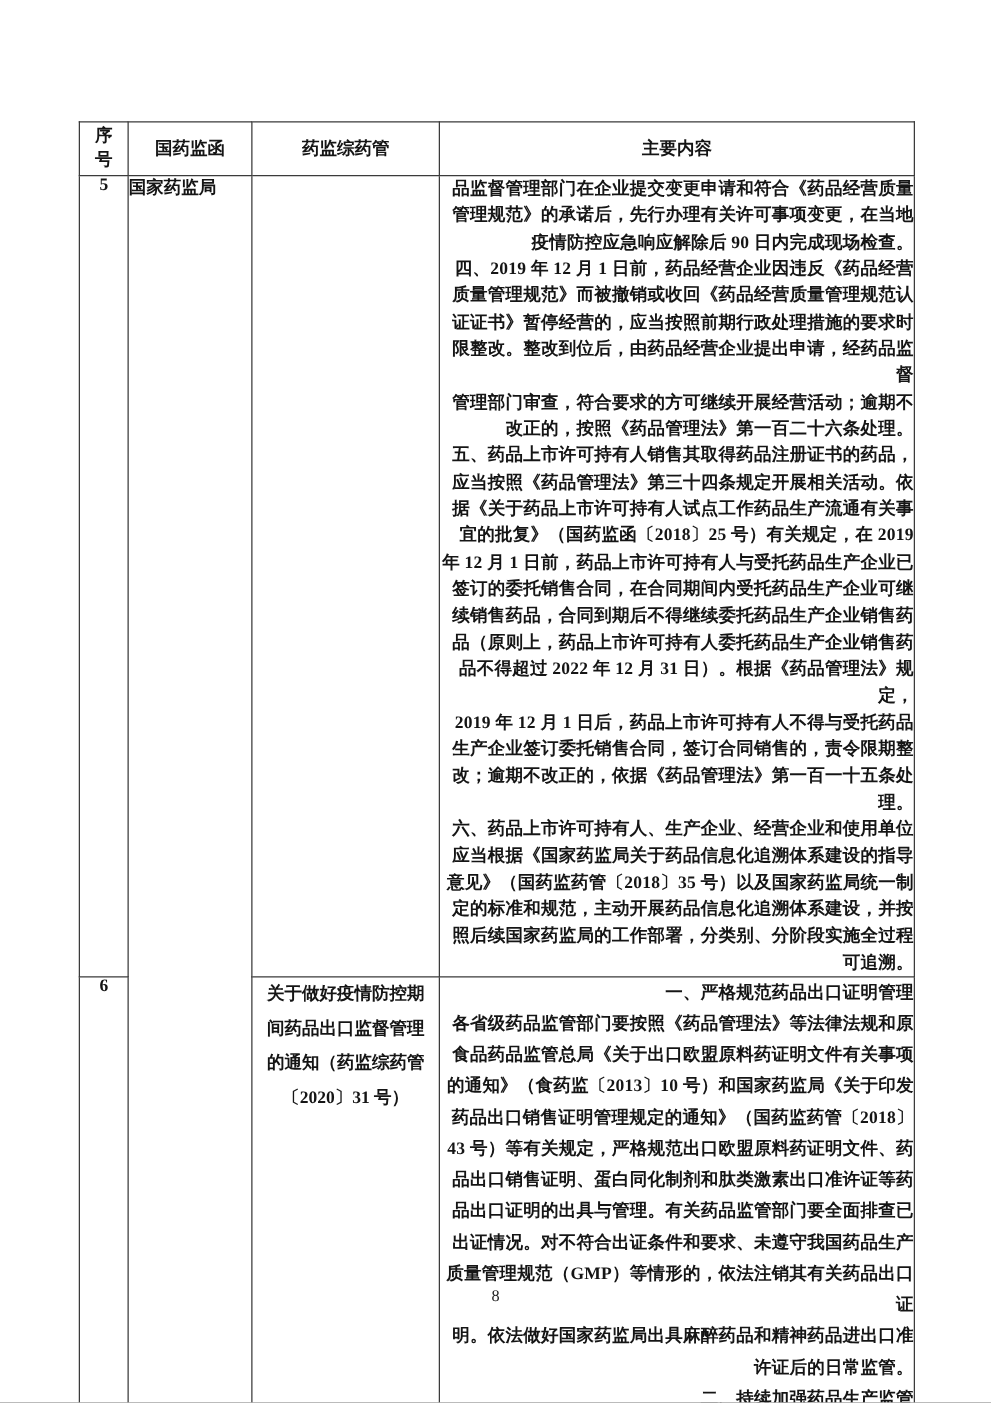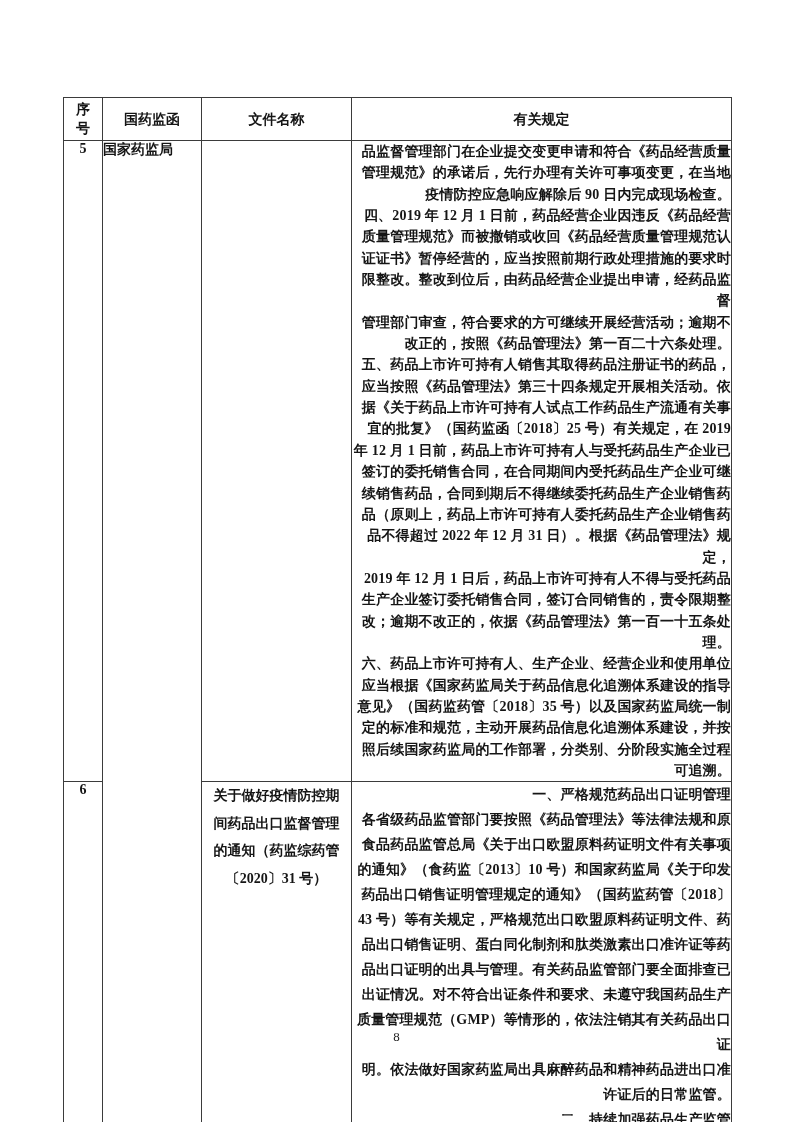--- a/index.html
+++ b/index.html
@@ -98,22 +98,22 @@
       <col style="width:39px">
       <col style="width:99px">
       <col style="width:150px">
       <col style="width:380px">
     </colgroup>
     <tbody>
       <tr class="header-row">
         <th>序
 号</th>
         <th>国药监函</th>
-        <th>文件名称</th>
-        <th>有关规定</th>
+        <th>药监综药管</th>
+        <th>主要内容</th>
       </tr>
       <tr class="row5">
         <td class="num-cell num5">5</td>
         <td class="agency-cell" rowspan="2">国家药监局</td>
         <td class="docname-cell docname5"></td>
         <td class="content-cell content5">品监督管理部门在企业提交变更申请和符合《药品经营质量
 管理规范》的承诺后，先行办理有关许可事项变更，在当地
 疫情防控应急响应解除后 90 日内完成现场检查。
 四、2019 年 12 月 1 日前，药品经营企业因违反《药品经营
 质量管理规范》而被撤销或收回《药品经营质量管理规范认

